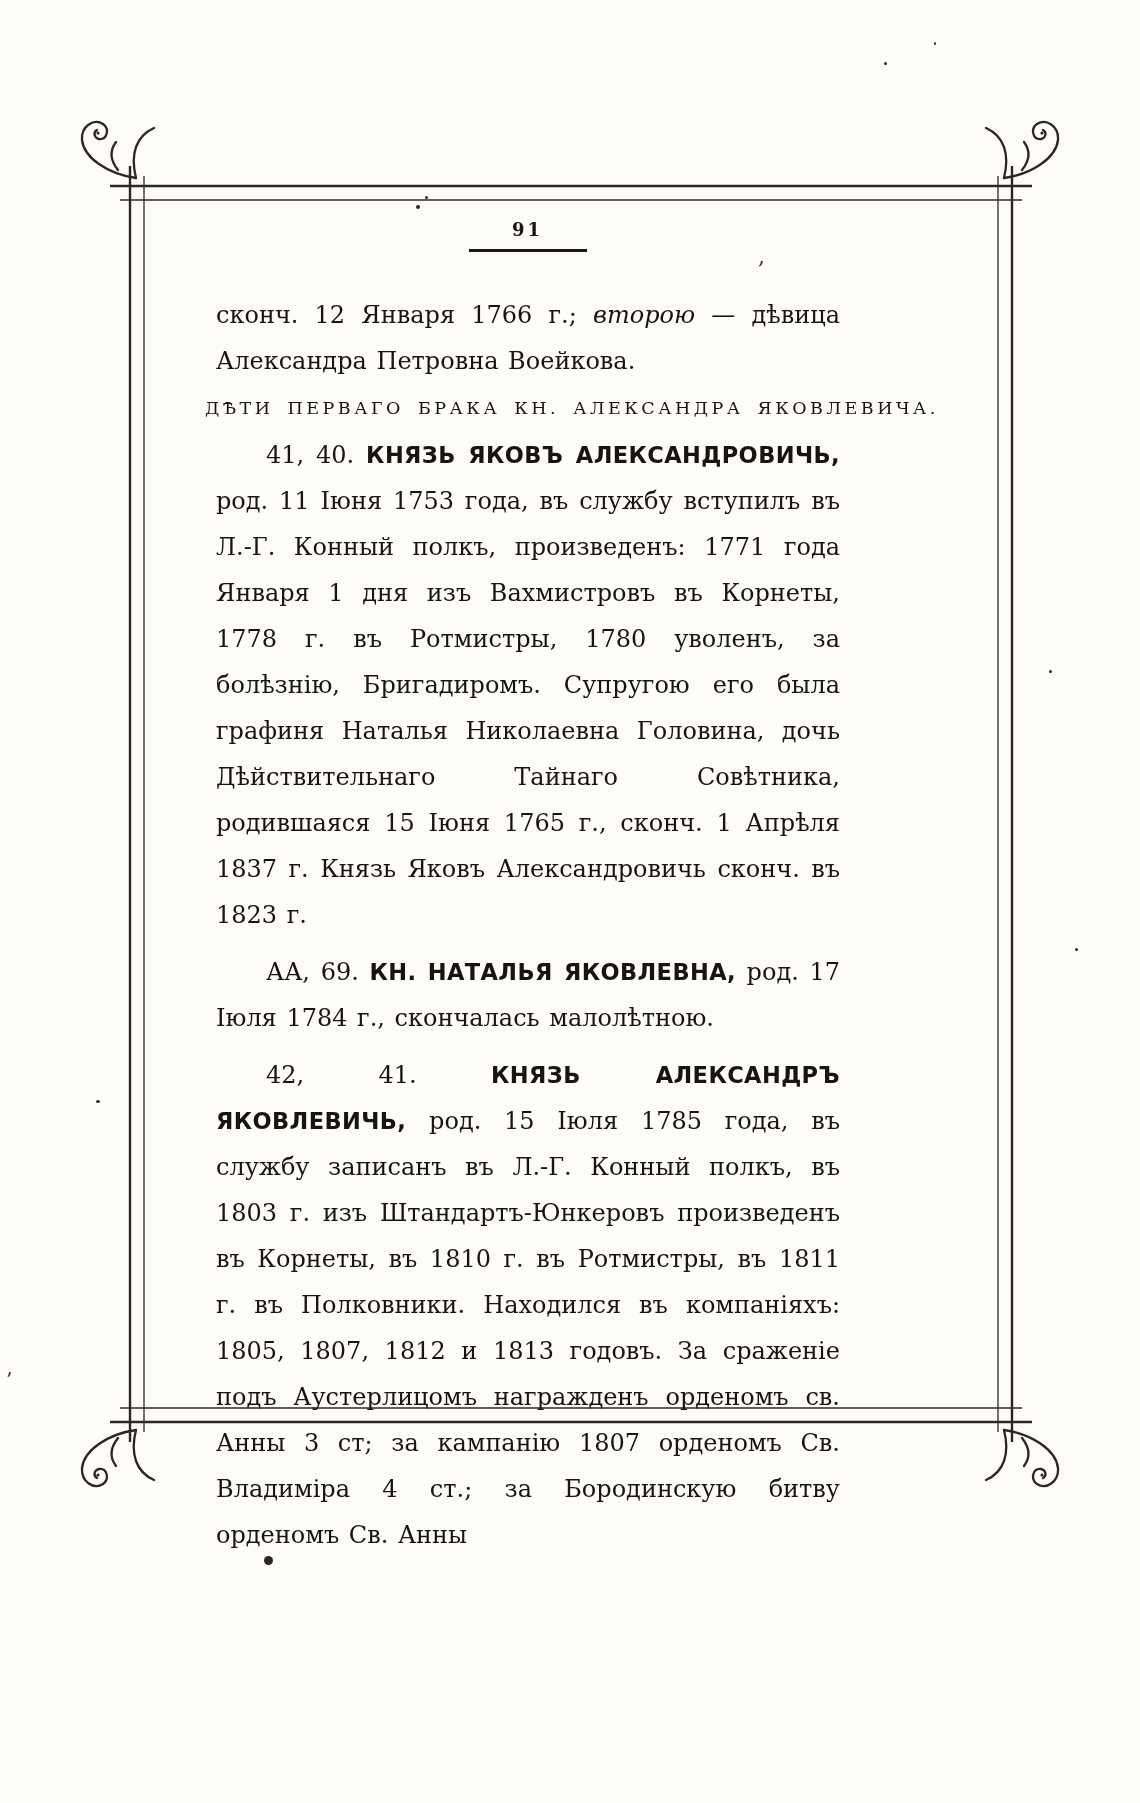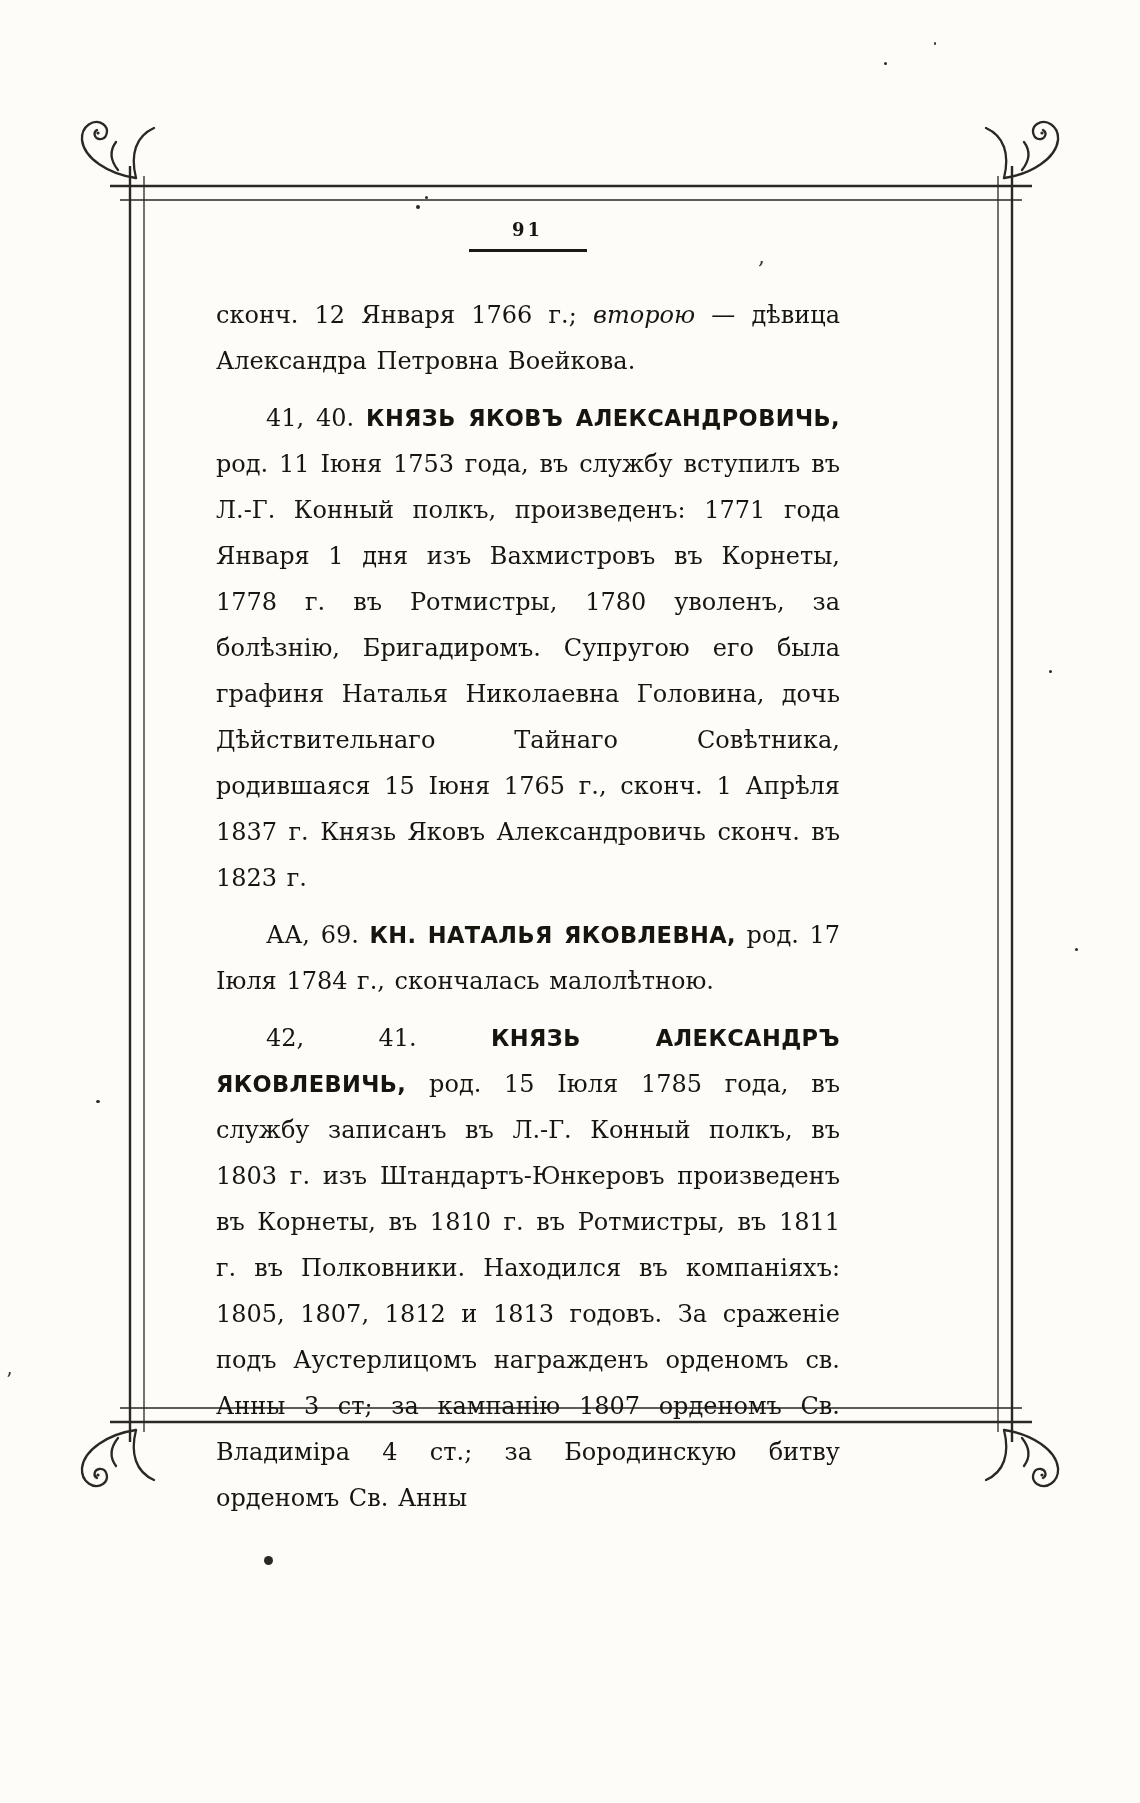--- a/index.html
+++ b/index.html
@@ -133,20 +133,21 @@
 <header class="page-header">
   <div class="page-number">91</div>
   <div class="page-number-rule"></div>
 </header>
 
 <main class="content">
 
   <p class="body noindent m-after-p1"><span>сконч. 12 Января 1766 г.; </span><span class="italic">второю</span><span> — дѣвица Александра Петровна Воейкова.</span></p>
 
 
+  <p class="section-heading m-after-h">ДѢТИ ПЕРВАГО БРАКА КН. АЛЕКСАНДРА ЯКОВЛЕВИЧА.</p>
 
   <p class="body"><span>41, 40. </span><span class="fatname">КНЯЗЬ ЯКОВЪ АЛЕКСАНДРОВИЧЬ,</span><span> род. 11 Іюня 1753 года, въ службу вступилъ въ Л.-Г. Конный полкъ, произведенъ: 1771 года Января 1 дня изъ Вахмистровъ въ Корнеты, 1778 г. въ Ротмистры, 1780 уволенъ, за болѣзнію, Бригадиромъ. Супругою его была графиня Наталья Николаевна Головина, дочь Дѣйствительнаго Тайнаго Совѣтника, родившаяся 15 Іюня 1765 г., сконч. 1 Апрѣля 1837 г. Князь Яковъ Александровичь сконч. въ 1823 г.</span></p>
 
 
   <p class="body m-after-p4"><span>АА, 69. </span><span class="fatname">КН. НАТАЛЬЯ ЯКОВЛЕВНА,</span><span> род. 17 Іюля 1784 г., скончалась малолѣтною.</span></p>
 
   <p class="body"><span>42, 41. </span><span class="fatname">КНЯЗЬ АЛЕКСАНДРЪ ЯКОВЛЕВИЧЬ,</span><span> род. 15 Іюля 1785 года, въ службу записанъ въ Л.-Г. Конный полкъ, въ 1803 г. изъ Штандартъ-Юнкеровъ произведенъ въ Корнеты, въ 1810 г. въ Ротмистры, въ 1811 г. въ Полковники. Находился въ компаніяхъ: 1805, 1807, 1812 и 1813 годовъ. За сраженіе подъ Аустерлицомъ награжденъ орденомъ св. Анны 3 ст; за кампанію 1807 орденомъ Св. Владиміра 4 ст.; за Бородинскую битву орденомъ Св. Анны</span></p>
 
 </main>
 

